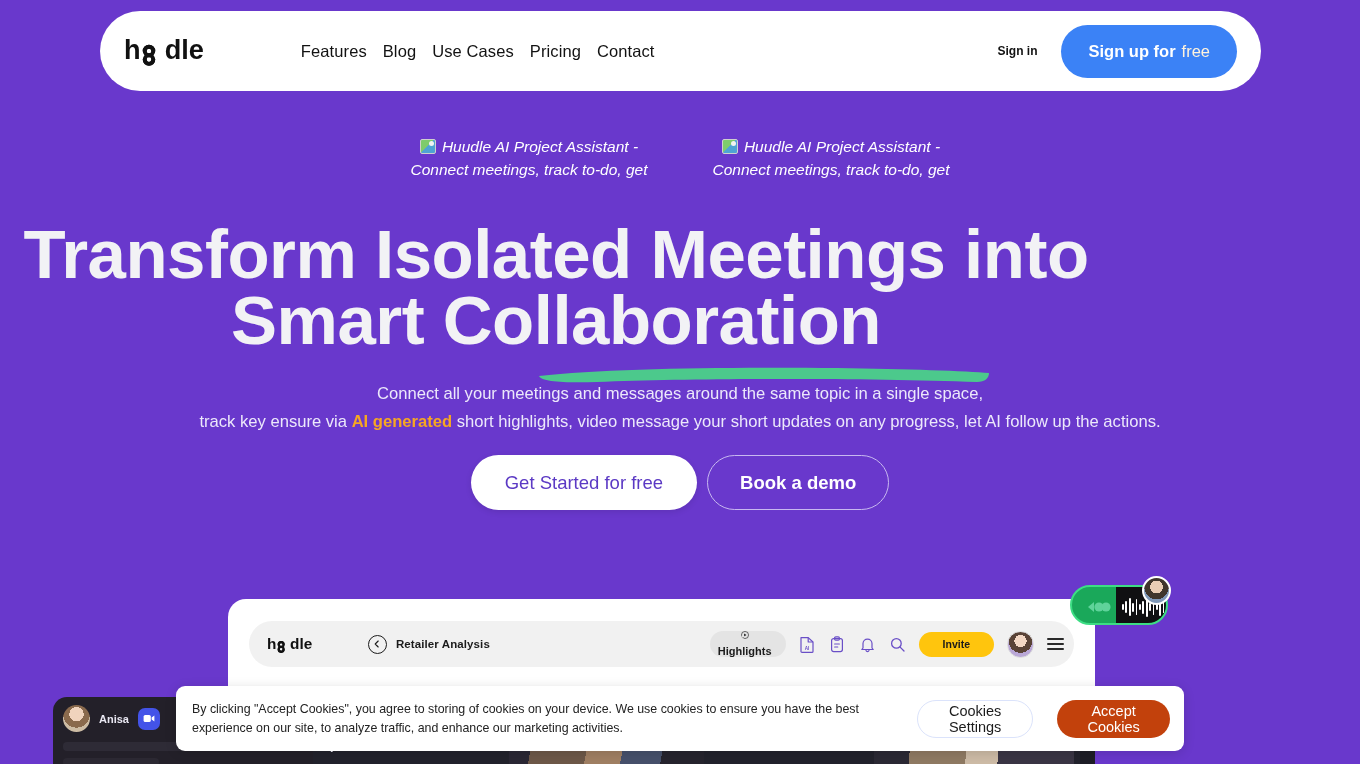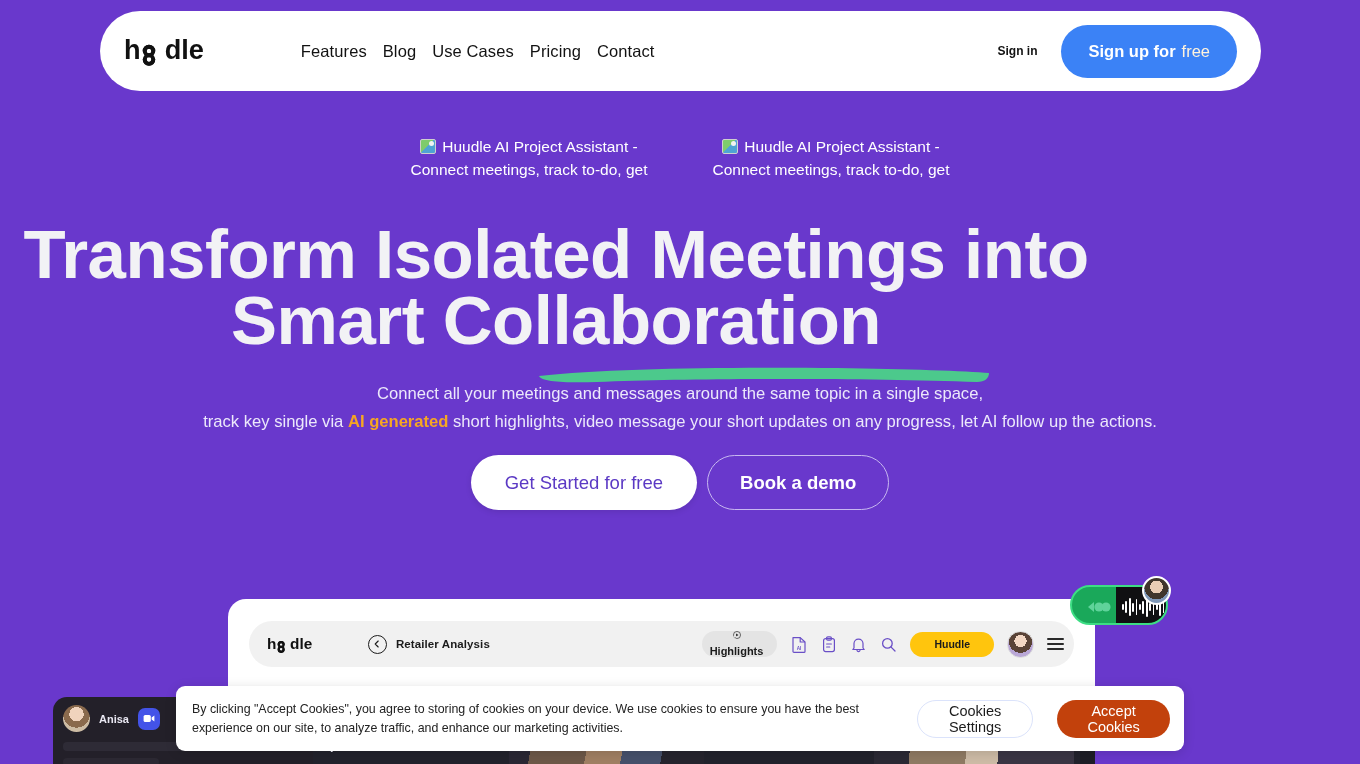--- a/index.html
+++ b/index.html
@@ -36,21 +36,21 @@
     height: 53px; padding: 0 27px;
     display: flex; align-items: center; gap: 6px;
     cursor: pointer;
   }
   .signup-strong { font-size: 16.5px; font-weight: bold; color: #ffffff; }
   .signup-light { font-size: 16.5px; font-weight: normal; color: #fff3dd; }
 
   
   .broken-row {
     position: absolute; top: 135px; left: 0; width: 1360px;
-    display: flex; justify-content: center; gap: 32px;
+    display: flex; justify-content: center; gap: 32px; font-style: italic;
   }
   .broken-img { width: 270px; }
   .broken-line {
     color: #ffffff; font-size: 15.5px; line-height: 23px; text-align: center;
   }
   .broken-ico {
     display: inline-block; width: 16px; height: 15px; vertical-align: -2px;
     margin-right: 6px;
     background: linear-gradient(135deg,#7ecb6c 0 45%, #4fa3d4 45% 100%);
     border: 1px solid #cfcfcf; border-radius: 2px;
@@ -292,21 +292,21 @@
       <svg class="brush" viewBox="0 0 454 22" preserveAspectRatio="none">
         <path d="M2,12 C70,4 200,3 300,4 C370,5 430,7 452,9 C452,14 448,18 440,18 C330,14 160,14 60,18 C30,19 4,18 2,12 Z" fill="#4CC98C"></path>
       </svg>
       <span>Smart Collaboration</span>
     </span>
   </h1>
 
   <div class="hero-sub">
     <div>Connect all your meetings and messages around the same topic in a single space,</div>
     <div>
-      <span>track key single via </span><span class="ai-gen">AI generated</span><span> short highlights, video message your short updates on any progress, let AI follow up the actions.</span>
+      <span>track key ensure via </span><span class="ai-gen">AI generated</span><span> short highlights, video message your short updates on any progress, let AI follow up the actions.</span>
     </div>
   </div>
 
   <div class="cta-row">
     <button class="btn-primary">Get Started for free</button>
     <button class="btn-outline">Book a demo</button>
   </div>
 
   <div class="mock">
     <div class="mock-toolbar">
@@ -359,21 +359,21 @@
           </svg>
         </div>
 
         <div class="tool-ico">
           <svg width="15" height="15" viewBox="0 0 15 15">
             <circle cx="6.4" cy="6.4" r="4.8" fill="none" stroke="#6A4FC7" stroke-width="1.3"></circle>
             <path d="M10.1,10.1 L14,14" stroke="#6A4FC7" stroke-width="1.3" stroke-linecap="round"></path>
           </svg>
         </div>
 
-        <button class="invite-btn">Huudle</button>
+        <button class="invite-btn">Invite</button>
         <div class="mock-avatar"></div>
         <div class="burger">
             <i></i>
             <i></i>
             <i></i>
           </div>
       </div>
     </div>
 
     <div class="mock-body">

